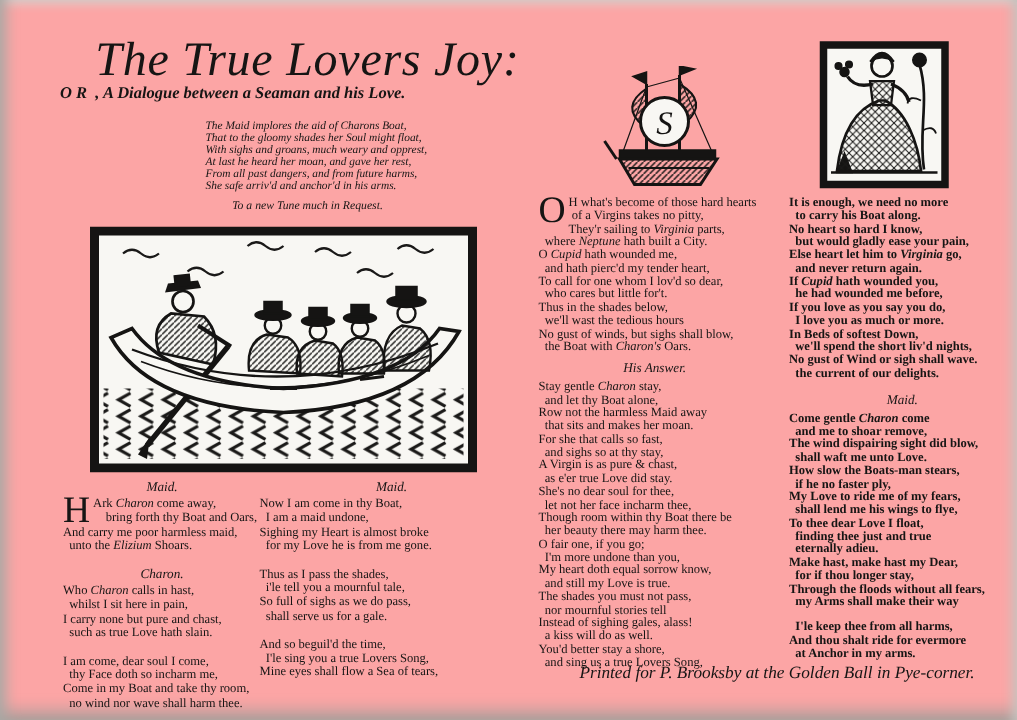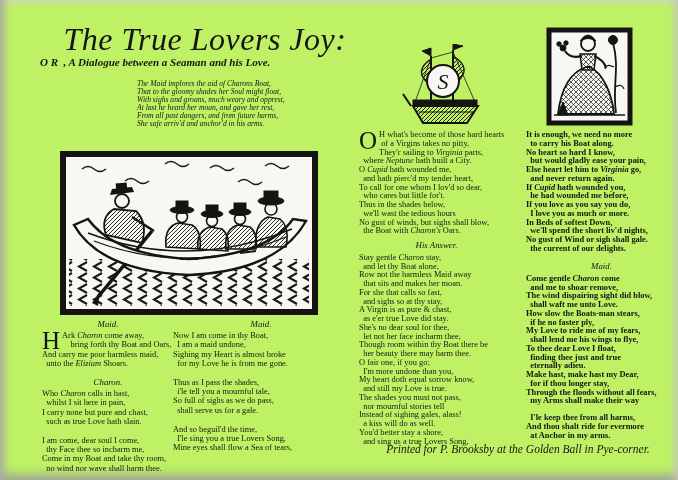--- a/index.html
+++ b/index.html
@@ -1,18 +1,18 @@
 <!DOCTYPE html>
 <html><head>
 <meta charset="utf-8">
 <style>
   html,body{margin:0;padding:0;background:#b9b8b4;}
   .page{
     position:relative;width:678px;height:480px;overflow:hidden;
-    background:#bef264;color:#161514;
+    background:#fca5a5;color:#161514;
     font-family:"Liberation Serif","DejaVu Serif",serif;
     box-shadow: inset 10px 0 9px -6px #a9a8a4, inset -9px 0 8px -6px #c6c5c1,
                 inset 0 -13px 11px -8px #9e9d99, inset 0 7px 7px -5px #d6d5d1;
   }
   .abs{position:absolute;}
   .title{left:40px;top:22px;width:330px;text-align:center;
     font-style:italic;font-size:32px;line-height:34px;letter-spacing:.5px;}
   .subtitle{left:40px;top:56px;width:330px;
     font-style:italic;font-weight:bold;font-size:11px;white-space:pre;}
   .intro{left:137px;top:80px;font-style:italic;font-size:7.6px;line-height:7.9px;}
@@ -41,20 +41,21 @@
   <div class="abs title">The True Lovers Joy:</div>
   <div class="abs subtitle">O R  , A Dialogue between a Seaman and his Love.</div>
   <div class="abs intro">
       <div class="line">The Maid implores the aid of Charons Boat,</div>
       <div class="line">That to the gloomy shades her Soul might float,</div>
       <div class="line">With sighs and groans, much weary and opprest,</div>
       <div class="line">At last he heard her moan, and gave her rest,</div>
       <div class="line">From all past dangers, and from future harms,</div>
       <div class="line">She safe arriv'd and anchor'd in his arms.</div>
     </div>
+  <div class="abs tune">To a new Tune much in Request.</div>
 
   <svg class="abs woodcut" role="img" style="left:60px;top:151px;" width="258" height="164" viewBox="0 0 258 164" aria-label="Woodcut of Charon rowing a boat of passengers in hats over zigzag waves">
     <defs>
       <pattern id="chev" width="15" height="11" patternUnits="userSpaceOnUse">
         <path d="M12,1 L4,5.5 L12,10" fill="none" stroke="#1a1918" stroke-width="2.1"></path>
       </pattern>
       <pattern id="hatch" width="4" height="4" patternUnits="userSpaceOnUse">
         <path d="M0,4 l4,-4" stroke="#1a1918" stroke-width="0.9"></path>
       </pattern>
     </defs>
@@ -164,21 +165,21 @@
       </div>
       <div class="speaker">Charon.</div>
       <div class="stanza">
         <div class="line">Who <i>Charon</i> calls in hast,</div>
         <div class="line">  whilst I sit here in pain,</div>
         <div class="line">I carry none but pure and chast,</div>
         <div class="line">  such as true Love hath slain.</div>
       </div>
       <div class="stanza">
         <div class="line">I am come, dear soul I come,</div>
-        <div class="line">  thy Face thee so incharm me,</div>
+        <div class="line">  thy Face doth so incharm me,</div>
         <div class="line">Come in my Boat and take thy room,</div>
         <div class="line">  no wind nor wave shall harm thee.</div>
       </div>
     </div>
   <div class="abs col col2">
       <div class="speaker">Maid.</div>
       <div class="stanza">
         <div class="line">Now I am come in thy Boat,</div>
         <div class="line">  I am a maid undone,</div>
         <div class="line">Sighing my Heart is almost broke</div>
@@ -245,21 +246,21 @@
         <div class="line">No heart so hard I know,</div>
         <div class="line">  but would gladly ease your pain,</div>
         <div class="line">Else heart let him to <i>Virginia</i> go,</div>
         <div class="line">  and never return again.</div>
         <div class="line">If <i>Cupid</i> hath wounded you,</div>
         <div class="line">  he had wounded me before,</div>
         <div class="line">If you love as you say you do,</div>
         <div class="line">  I love you as much or more.</div>
         <div class="line">In Beds of softest Down,</div>
         <div class="line">  we'll spend the short liv'd nights,</div>
-        <div class="line">No gust of Wind or sigh shall gale.</div>
+        <div class="line">No gust of Wind or sigh shall wave.</div>
         <div class="line">  the current of our delights.</div>
       </div>
       <div class="speaker">Maid.</div>
       <div class="stanza">
         <div class="line">Come gentle <i>Charon</i> come</div>
         <div class="line">  and me to shoar remove,</div>
         <div class="line">The wind dispairing sight did blow,</div>
         <div class="line">  shall waft me unto Love.</div>
         <div class="line">How slow the Boats-man stears,</div>
         <div class="line">  if he no faster ply,</div>

